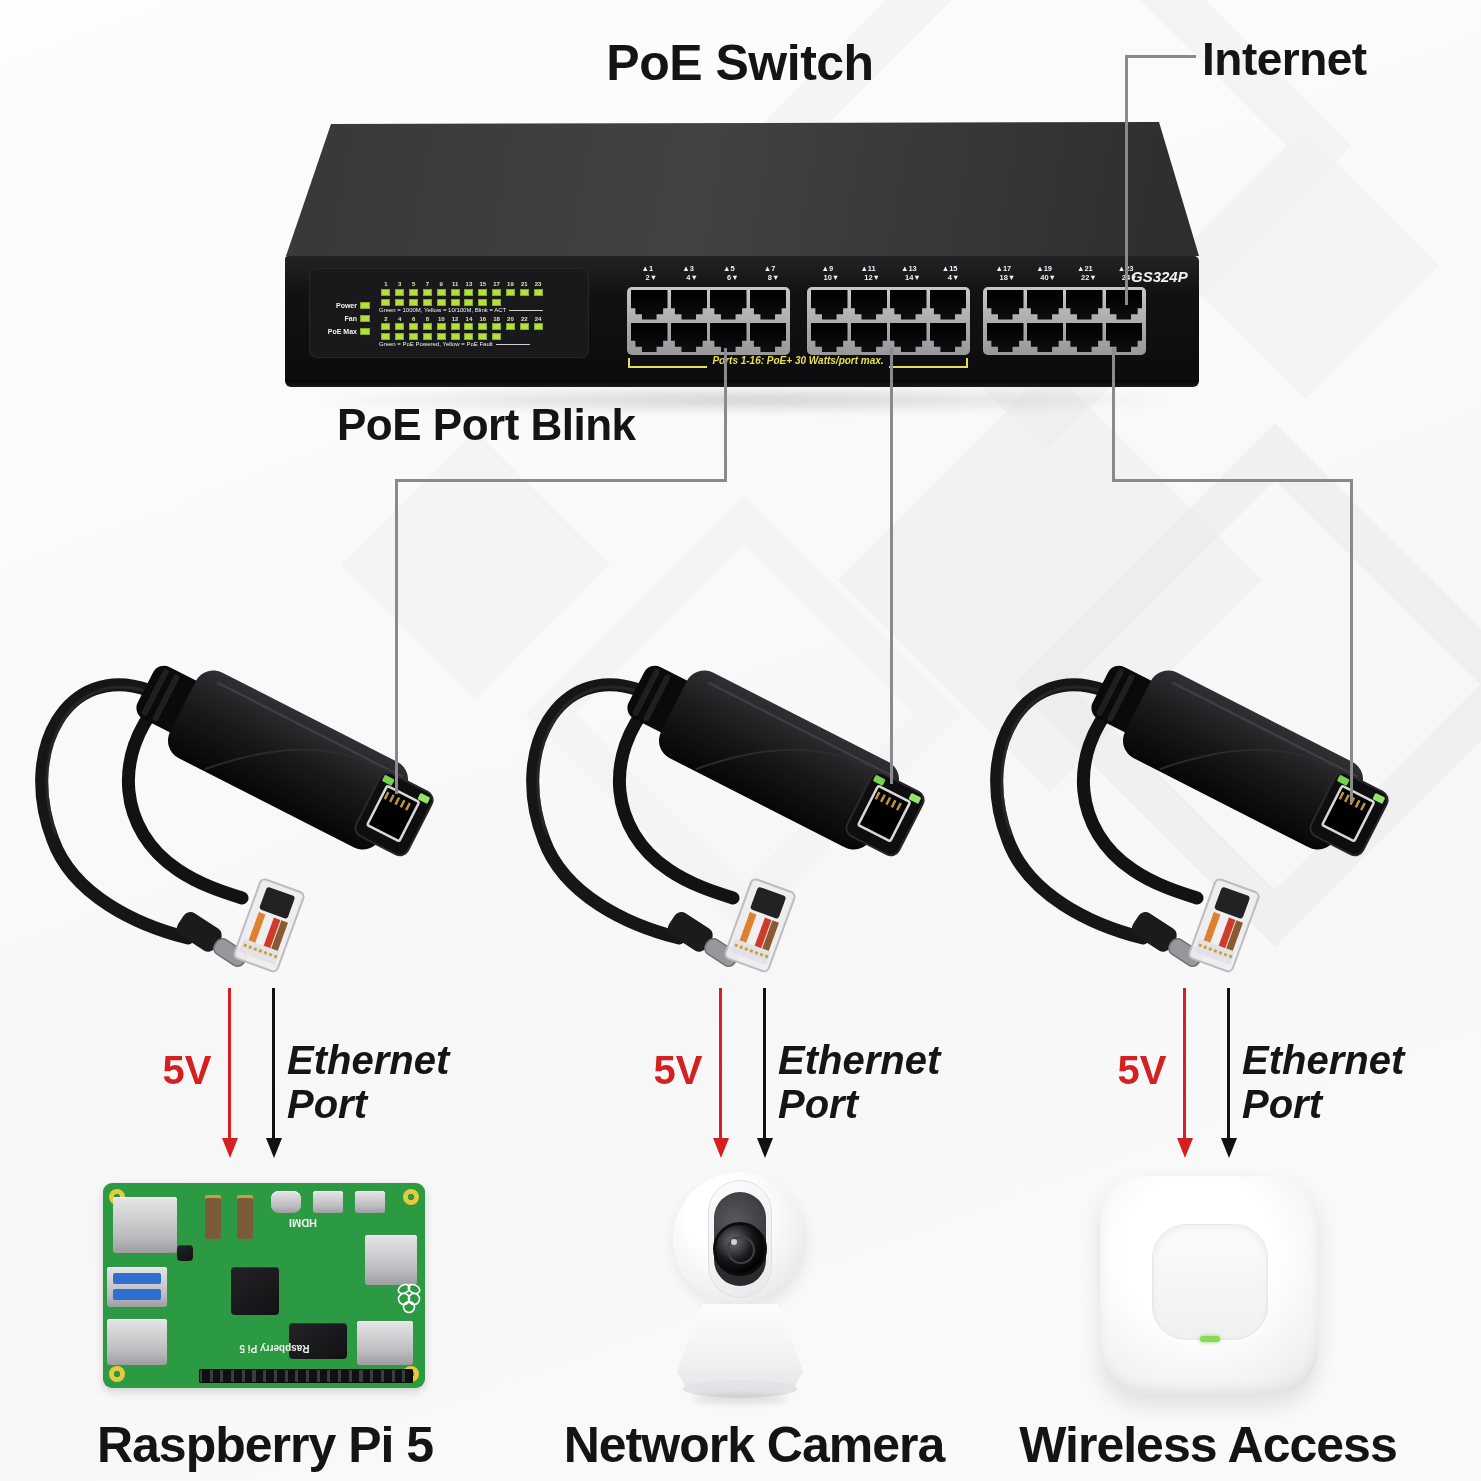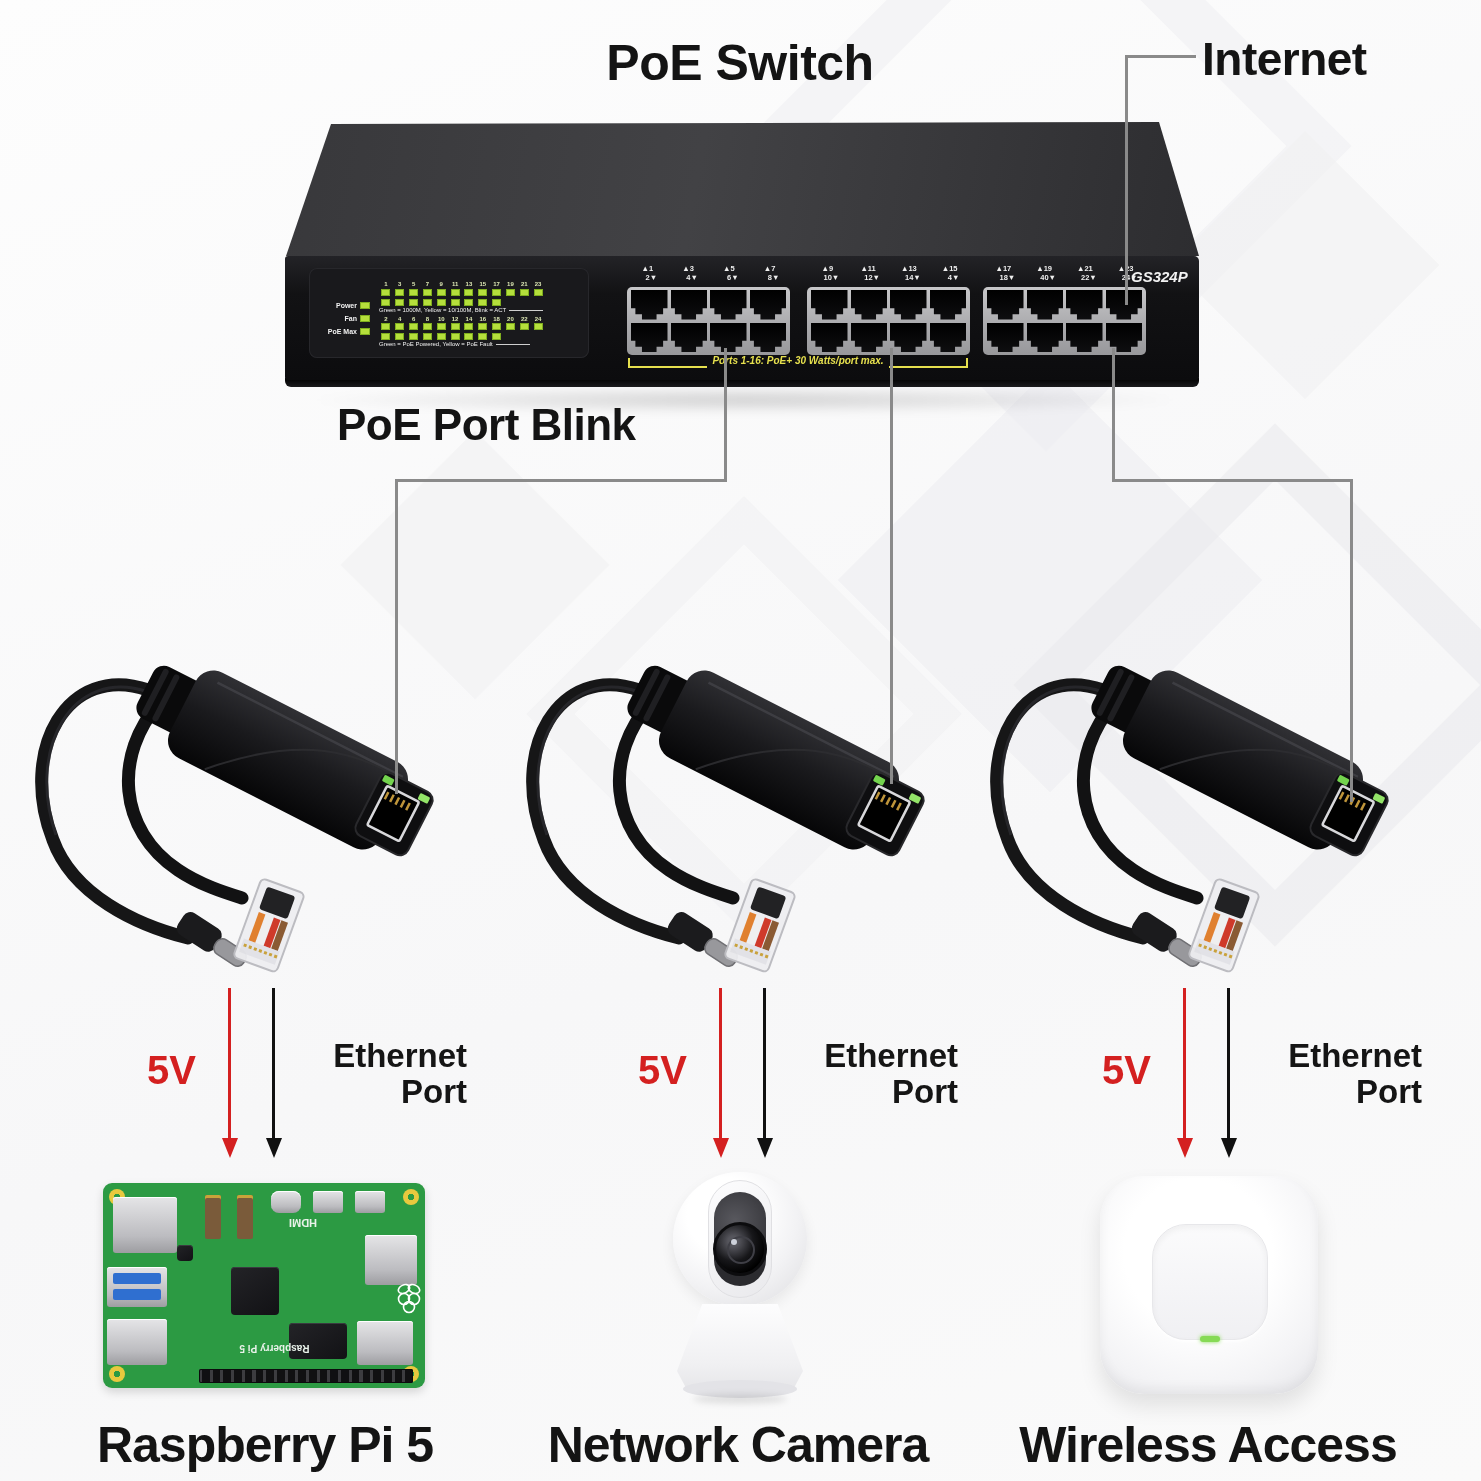--- a/index.html
+++ b/index.html
@@ -71,22 +71,22 @@
   .poe-note .txt{font-size:10px;font-weight:bold;font-style:italic;color:#e6e04e;white-space:nowrap;margin:0 5px;}
 
   
   .arrow{position:absolute;z-index:5;}
   .arrow .shaft{position:absolute;left:6px;top:0;width:3px;}
   .arrow .head{position:absolute;left:0;width:0;height:0;border-left:8px solid transparent;border-right:8px solid transparent;}
   .red .shaft{background:#d42020;height:152px;}
   .red .head{top:150px;border-top:20px solid #d42020;}
   .blk .shaft{background:#111;height:152px;}
   .blk .head{top:150px;border-top:20px solid #111;}
-  .fivev{position:absolute;z-index:5;width:80px;text-align:left;font-size:40px;font-weight:bold;color:#d42020;}
-  .ethlabel{position:absolute;z-index:5;width:180px;text-align:right;font-size:33px;font-weight:600;color:#151515;line-height:1.1;}
+  .fivev{position:absolute;z-index:5;width:80px;text-align:center;font-size:40px;font-weight:bold;color:#d42020;}
+  .ethlabel{position:absolute;z-index:5;width:180px;text-align:left;font-size:40px;font-weight:600;color:#151515;line-height:1.1;font-style:italic;}
 
   
   .devlabel{position:absolute;top:1416px;text-align:center;font-size:50px;font-weight:600;color:#141414;letter-spacing:-1px;z-index:7;}
 
   .rpi{position:absolute;left:103px;top:1183px;width:322px;height:205px;z-index:2;}
   .rpi .board{position:absolute;inset:0;background:#2c9a43;border-radius:9px;box-shadow:0 4px 10px rgba(0,0,0,.15);}
   .hole{position:absolute;width:16px;height:16px;border-radius:50%;background:radial-gradient(circle,#2c9a43 0 3px,#e8c93e 3px 8px);}
   .silver{background:linear-gradient(180deg,#e5e5e7 0%,#bcbcc0 70%,#9d9da1 100%);border-radius:3px;box-shadow:inset 0 1px 0 #fff;}
   .chip{background:linear-gradient(145deg,#232327,#121215);border-radius:4px;box-shadow:inset 0 1px 0 #3a3a40;}
   .bluep{background:#2f6fd0;border-radius:2px;}
@@ -490,16 +490,16 @@
     <div class="cam-shadow"></div>
   </div>
 
   <div class="ap">
     <div class="ap-body"></div>
     <div class="ap-ridge"></div>
     <div class="ap-led"></div>
   </div>
 
   <div class="devlabel" style="left:30px;width:470px;">Raspberry Pi 5 Board</div>
-  <div class="devlabel" style="left:538px;width:400px;">Network Camera</div>
+  <div class="devlabel" style="left:554px;width:400px;">Network Camera</div>
   <div class="devlabel" style="left:968px;width:480px;">Wireless Access Point</div>
 
 </div>
 
 </body></html>

